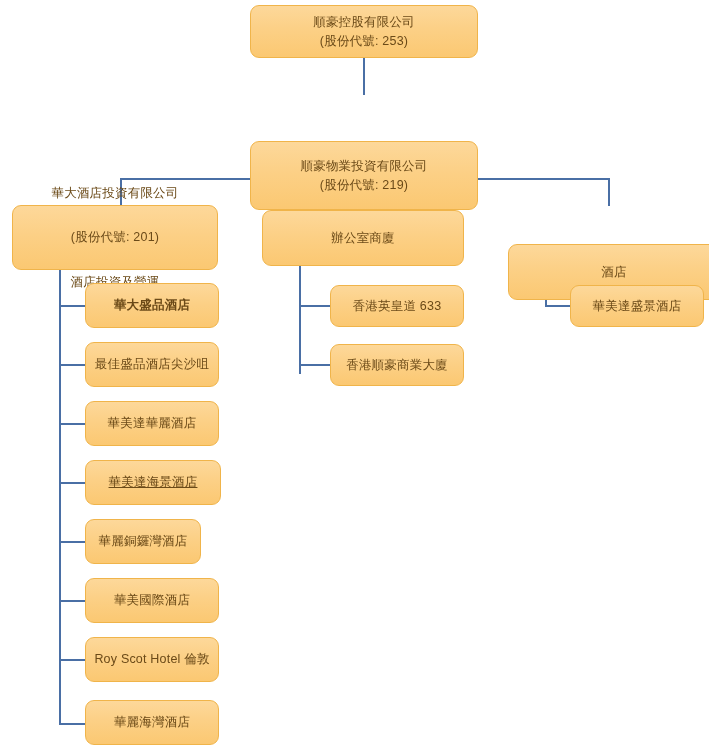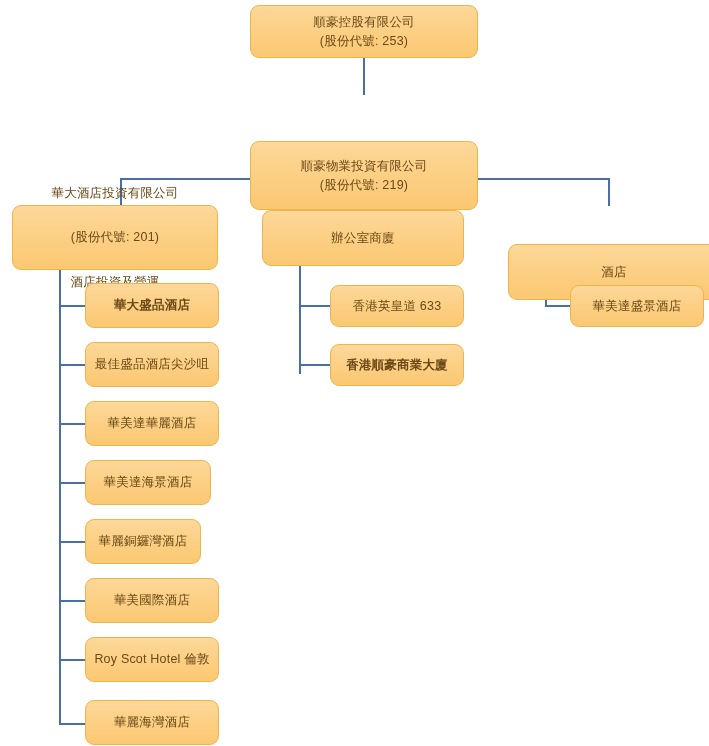--- a/index.html
+++ b/index.html
@@ -99,21 +99,21 @@
   <div class="node leaf" style="left:85px; top:342px; width:134px; height:45px;">
     <span class="line">最佳盛品酒店尖沙咀</span>
   </div>
 
   <div class="conn h" style="left:59px; top:423px; width:27px; height:2px;"></div>
   <div class="node leaf" style="left:85px; top:401px; width:134px; height:45px;justify-content:center;">
     <span class="line">華美達華麗酒店</span>
   </div>
 
   <div class="conn h" style="left:59px; top:482px; width:27px; height:2px;"></div>
-  <div class="node leaf" style="left:85px; top:460px; width:126px; height:45px;">
+  <div class="node leaf" style="left:85px; top:460px; width:136px; height:45px;text-decoration:underline;">
     <span class="line">華美達海景酒店</span>
   </div>
 
   <div class="conn h" style="left:59px; top:541px; width:27px; height:2px;"></div>
   <div class="node leaf" style="left:85px; top:519px; width:116px; height:45px;">
     <span class="line">華麗銅鑼灣酒店</span>
   </div>
 
   <div class="conn h" style="left:59px; top:600px; width:27px; height:2px;"></div>
   <div class="node leaf" style="left:85px; top:578px; width:134px; height:45px;">
@@ -131,21 +131,21 @@
   </div>
 
   <div class="conn v" style="left:299px; top:266px; width:2px; height:108px;"></div>
 
   <div class="conn h" style="left:299px; top:305px; width:32px; height:2px;"></div>
   <div class="node leaf" style="left:330px; top:285px; width:134px; height:42px;">
     <span class="line">香港英皇道 633</span>
   </div>
 
   <div class="conn h" style="left:299px; top:364px; width:32px; height:2px;"></div>
-  <div class="node leaf" style="left:330px; top:344px; width:134px; height:42px;font-weight:bold;">
+  <div class="node leaf" style="left:330px; top:344px; width:134px; height:42px;">
     <span class="line">香港順豪商業大廈</span>
   </div>
 
   <div class="conn v" style="left:545px; top:266px; width:2px; height:41px;"></div>
   <div class="conn h" style="left:545px; top:305px; width:28px; height:2px;"></div>
   <div class="node leaf" style="left:570px; top:285px; width:134px; height:42px;">
     <span class="line">華美達盛景酒店</span>
   </div>
 
 </div>

